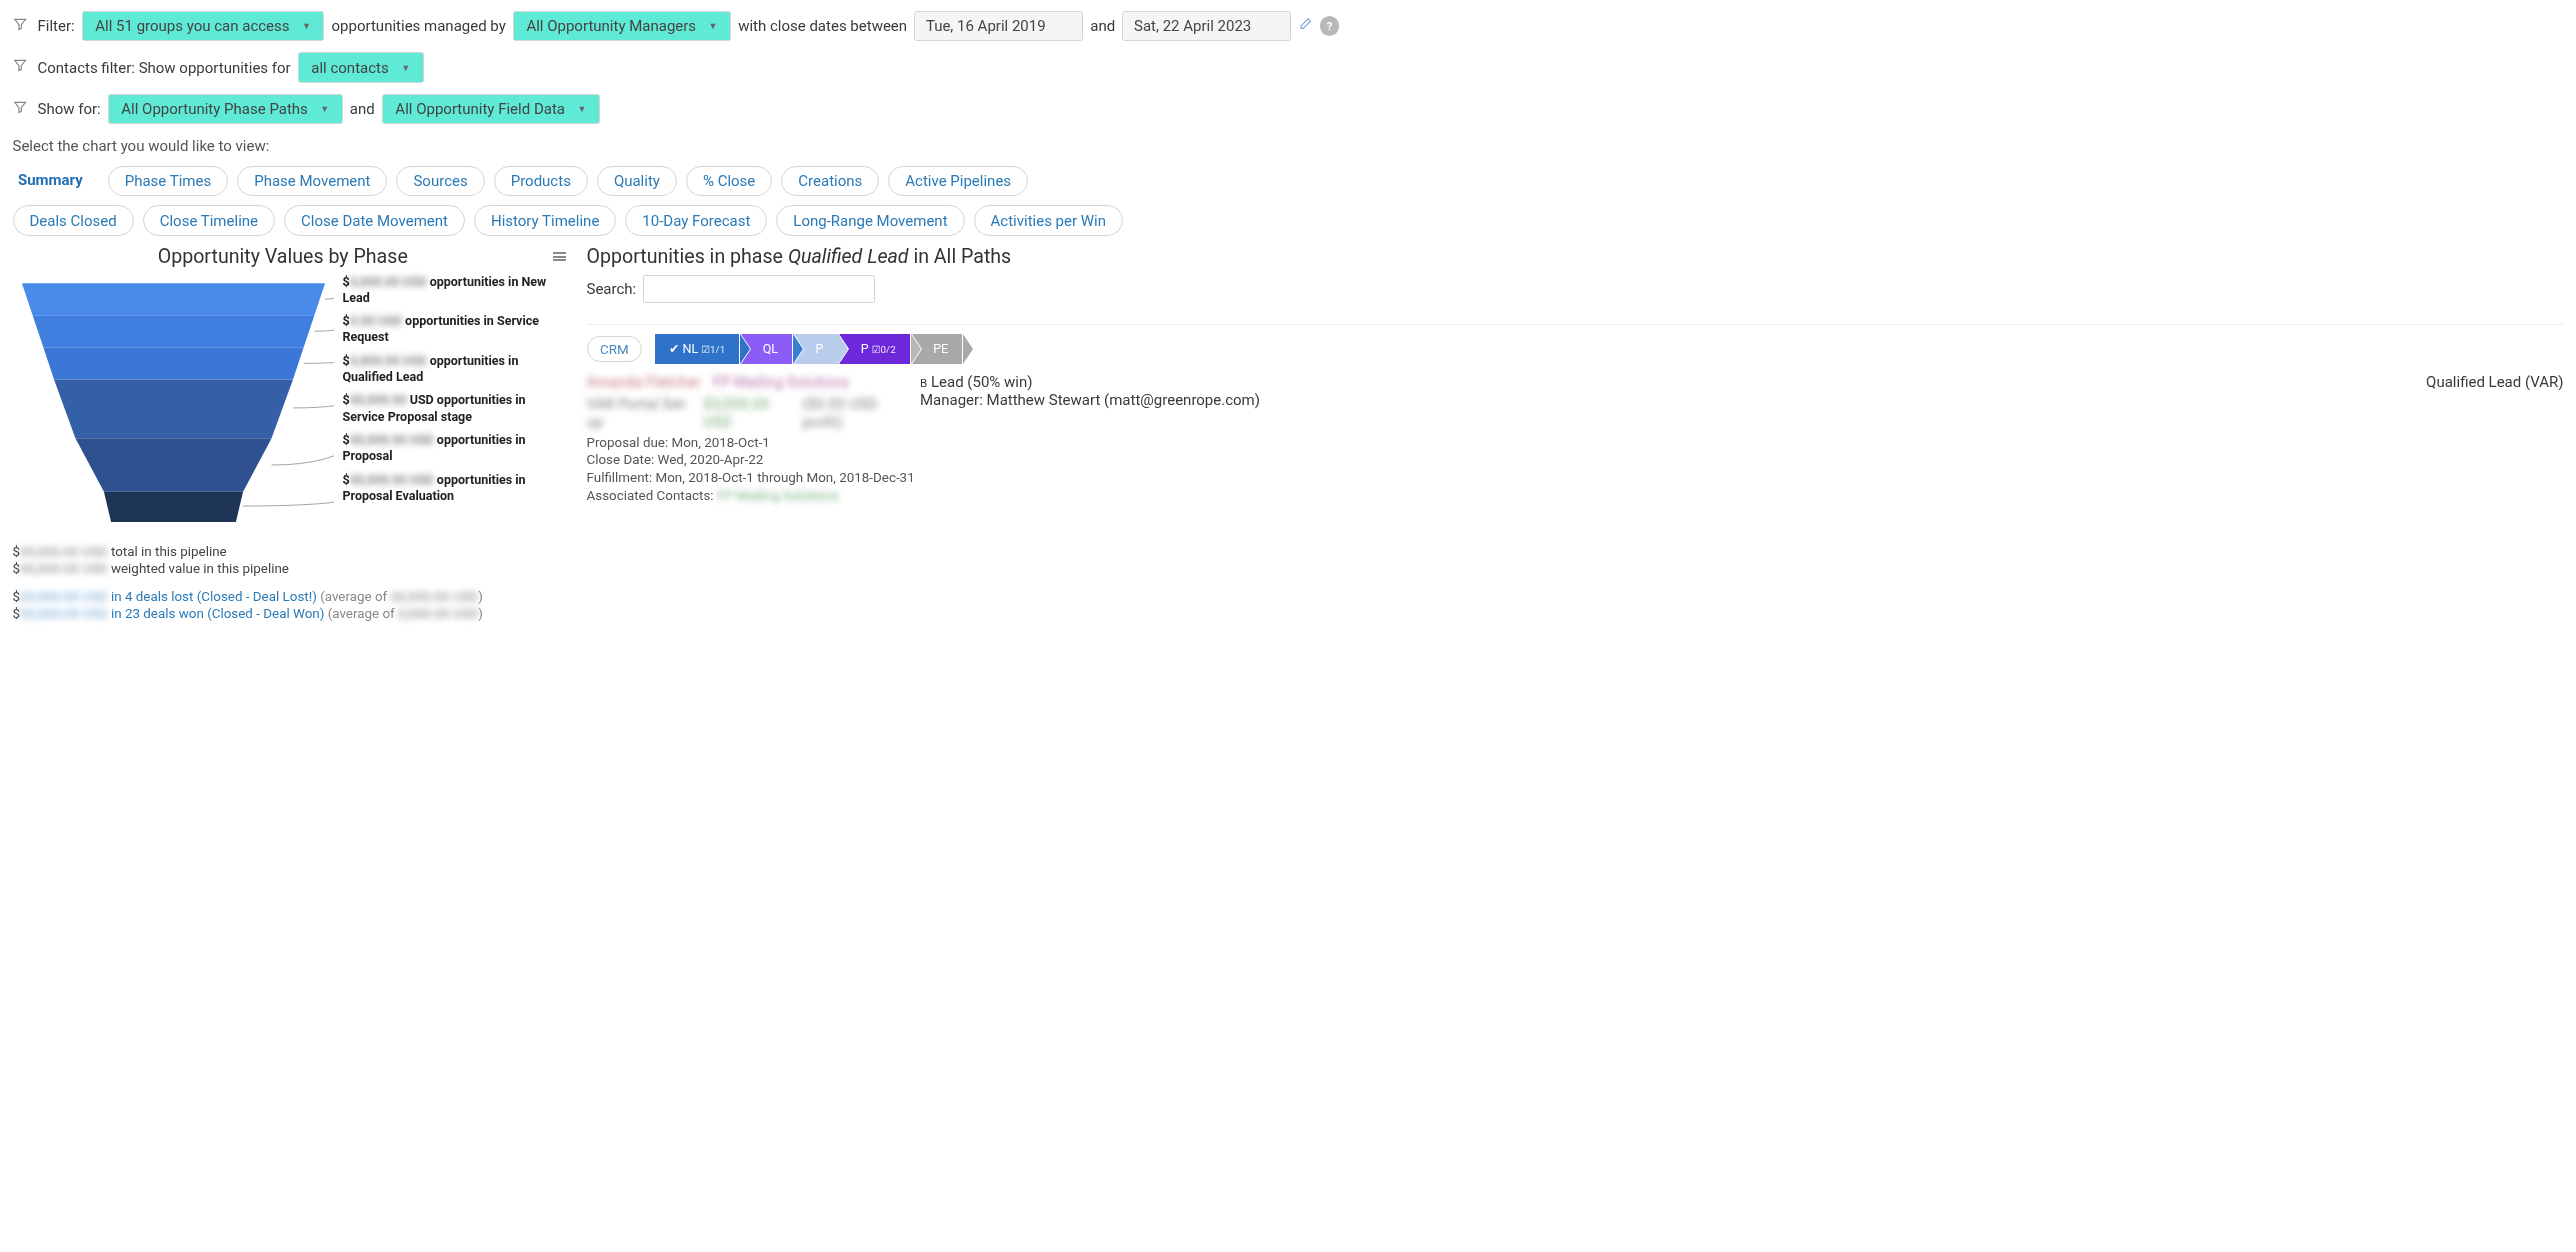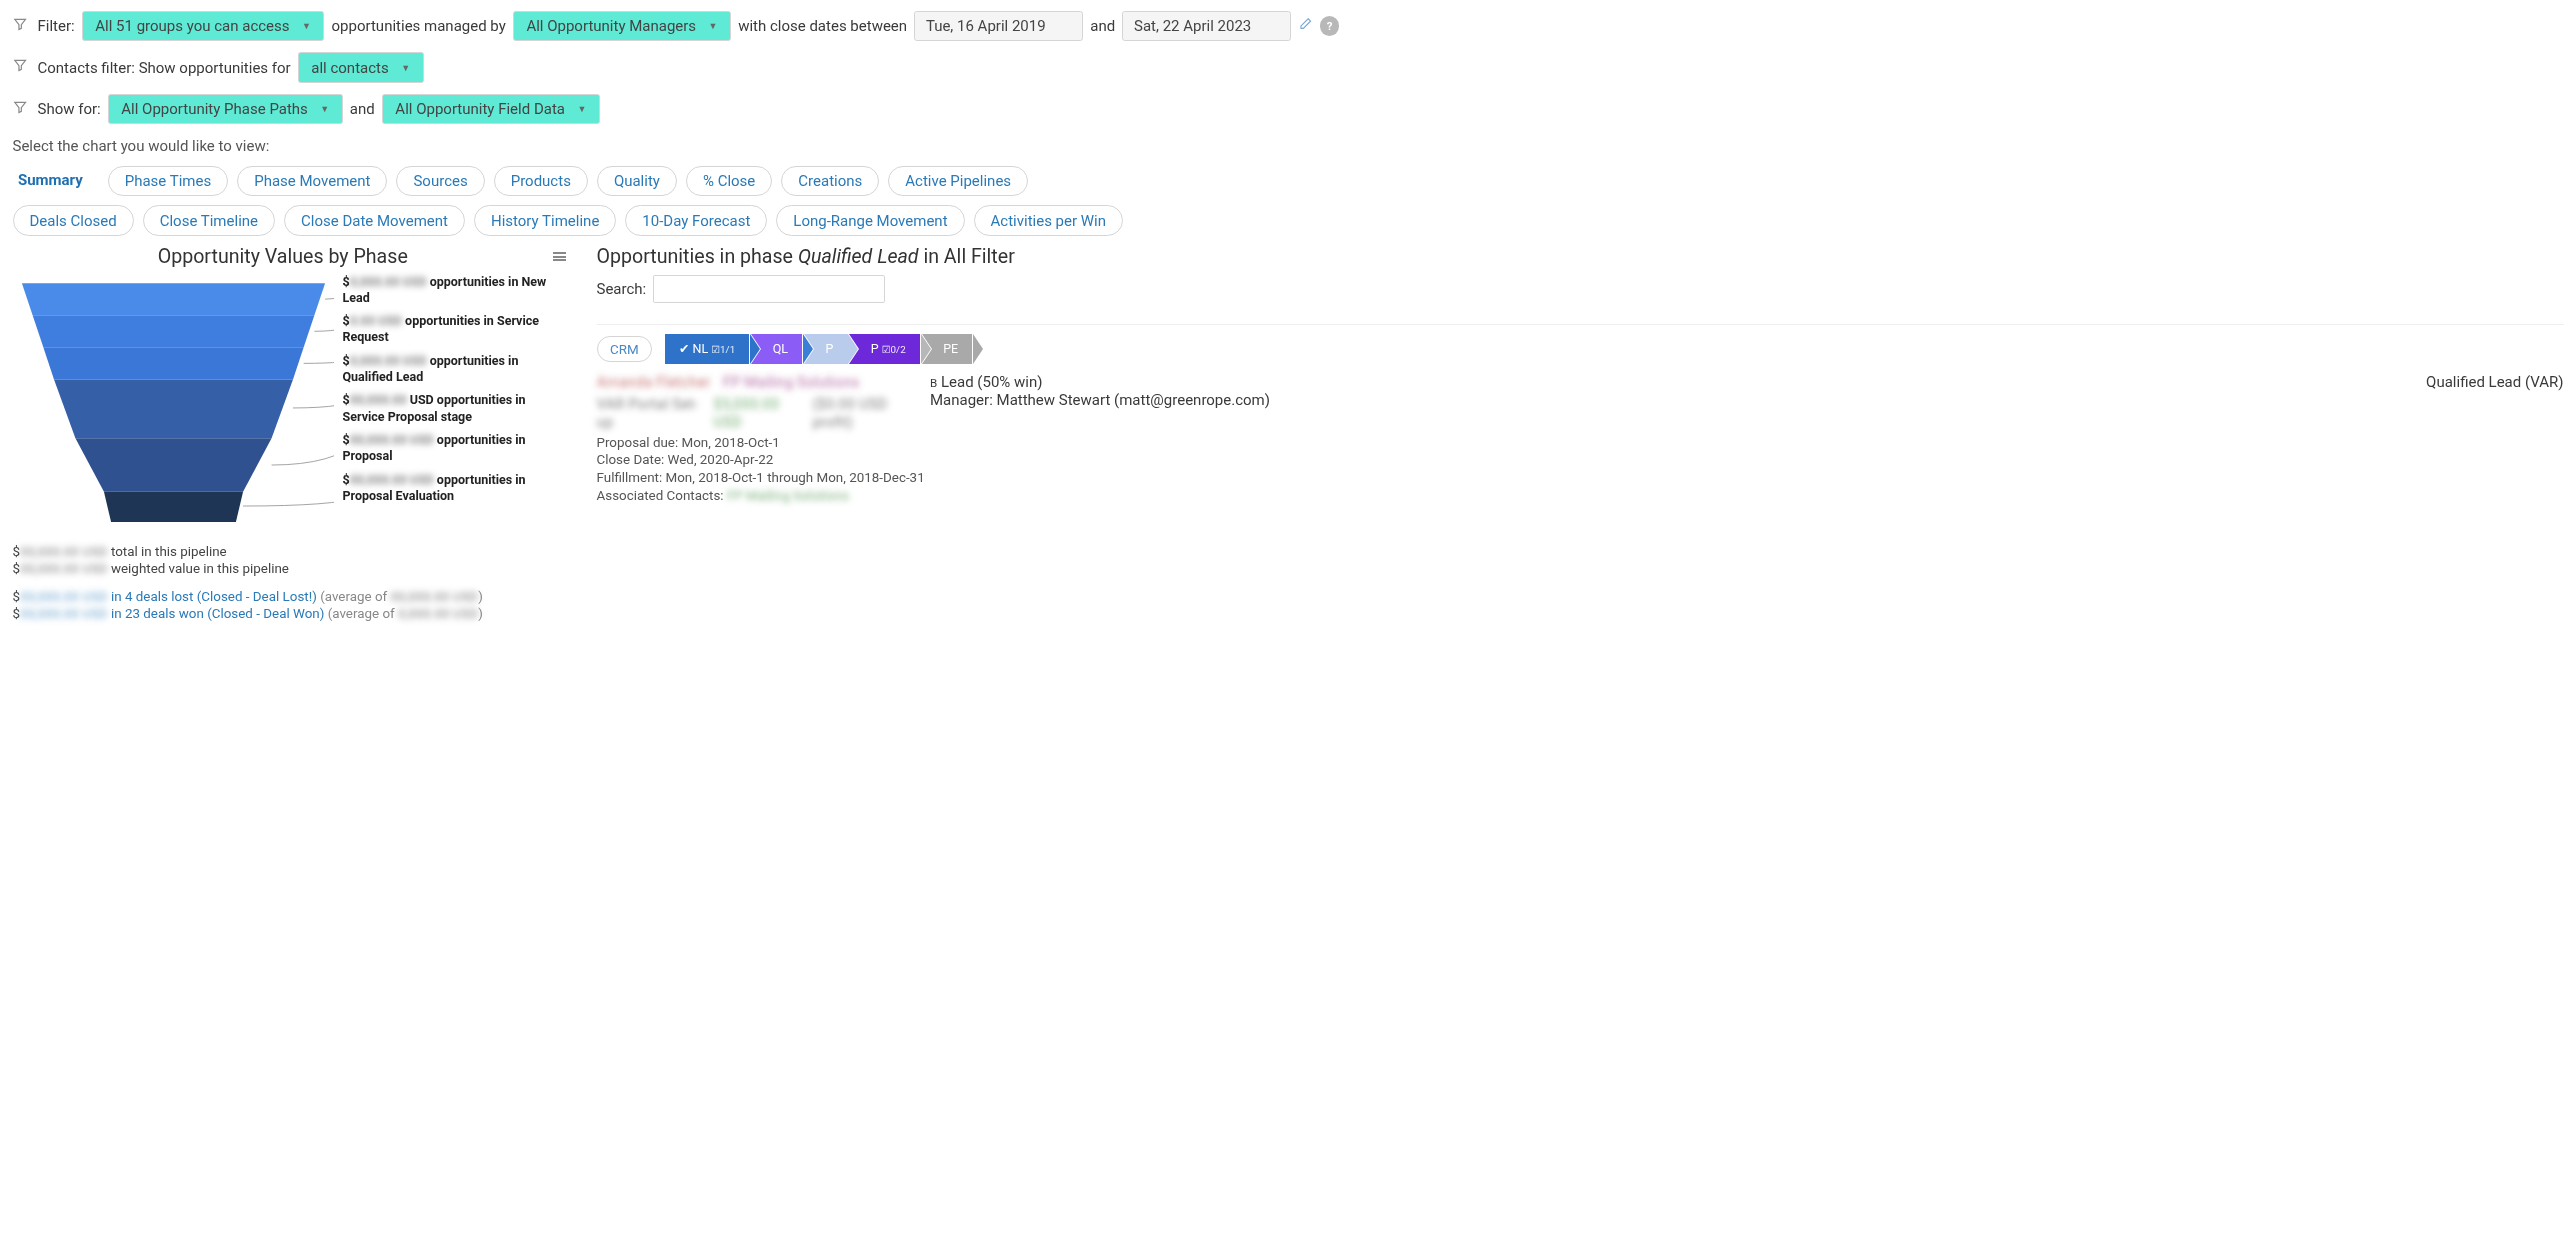--- a/index.html
+++ b/index.html
@@ -62,21 +62,21 @@
   cursor: pointer;
   background: #fff;
 }
 .tab-pill.active {
   border: none;
   font-weight: 700;
   color: #1f6fb2;
   background: transparent;
   padding-left: 5.4px;
 }
-.content { display: flex; gap: 31px; }
+.content { display: flex; gap: 21px; }
 .left-panel { width: 553px; }
 .right-panel { flex: 1; }
 .chart-header { display: flex; align-items: center; justify-content: space-between; }
 .chart-title { font-size: 19.6px; color: #333; text-align: center; flex: 1; }
 .hamburger { color: #888; cursor: pointer; font-size: 14.3px; line-height: 1; }
 .hamburger div { width: 12.5px; height: 1.8px; background: #888; margin: 1.8px 0; }
 .funnel-wrap { display: flex; gap: 9px; margin-top: 5.4px; }
 .funnel-svg { flex: 0 0 321px; }
 .funnel-labels { flex: 1; font-size: 12.5px; color: #222; }
 .funnel-label { margin-bottom: 7.1px; line-height: 1.3; }
@@ -270,21 +270,21 @@
       <div><span>$</span><span class="blur">00,000.00 USD</span> <span>total in this pipeline</span></div>
       <div><span>$</span><span class="blur">00,000.00 USD</span> <span>weighted value in this pipeline</span></div>
       <div style="height:7.1px"></div>
       <div><span>$</span><span class="blur-link">00,000.00 USD</span> <a href="#">in 4 deals lost (Closed - Deal Lost!)</a> <span class="grey-text">(average of</span> <span class="blur">00,000.00 USD</span><span class="grey-text">)</span></div>
       <div><span>$</span><span class="blur-link">00,000.00 USD</span> <a href="#">in 23 deals won (Closed - Deal Won)</a> <span class="grey-text">(average of</span> <span class="blur">0,000.00 USD</span><span class="grey-text">)</span></div>
     </div>
   </div>
 
   <div class="right-panel">
     <div class="detail-title">
-      <span>Opportunities in phase </span><em>Qualified Lead</em><span> in All Filter</span>
+      <span>Opportunities in phase </span><em>Qualified Lead</em><span> in All Paths</span>
     </div>
     <div class="search-row">
       <span>Search:</span>
       <input class="search-input" type="text" style="">
     </div>
 
     <div class="opp-card">
       <div class="phase-track">
         <span class="crm-pill">CRM</span>
         <div class="chevrons" id="chevrons">

